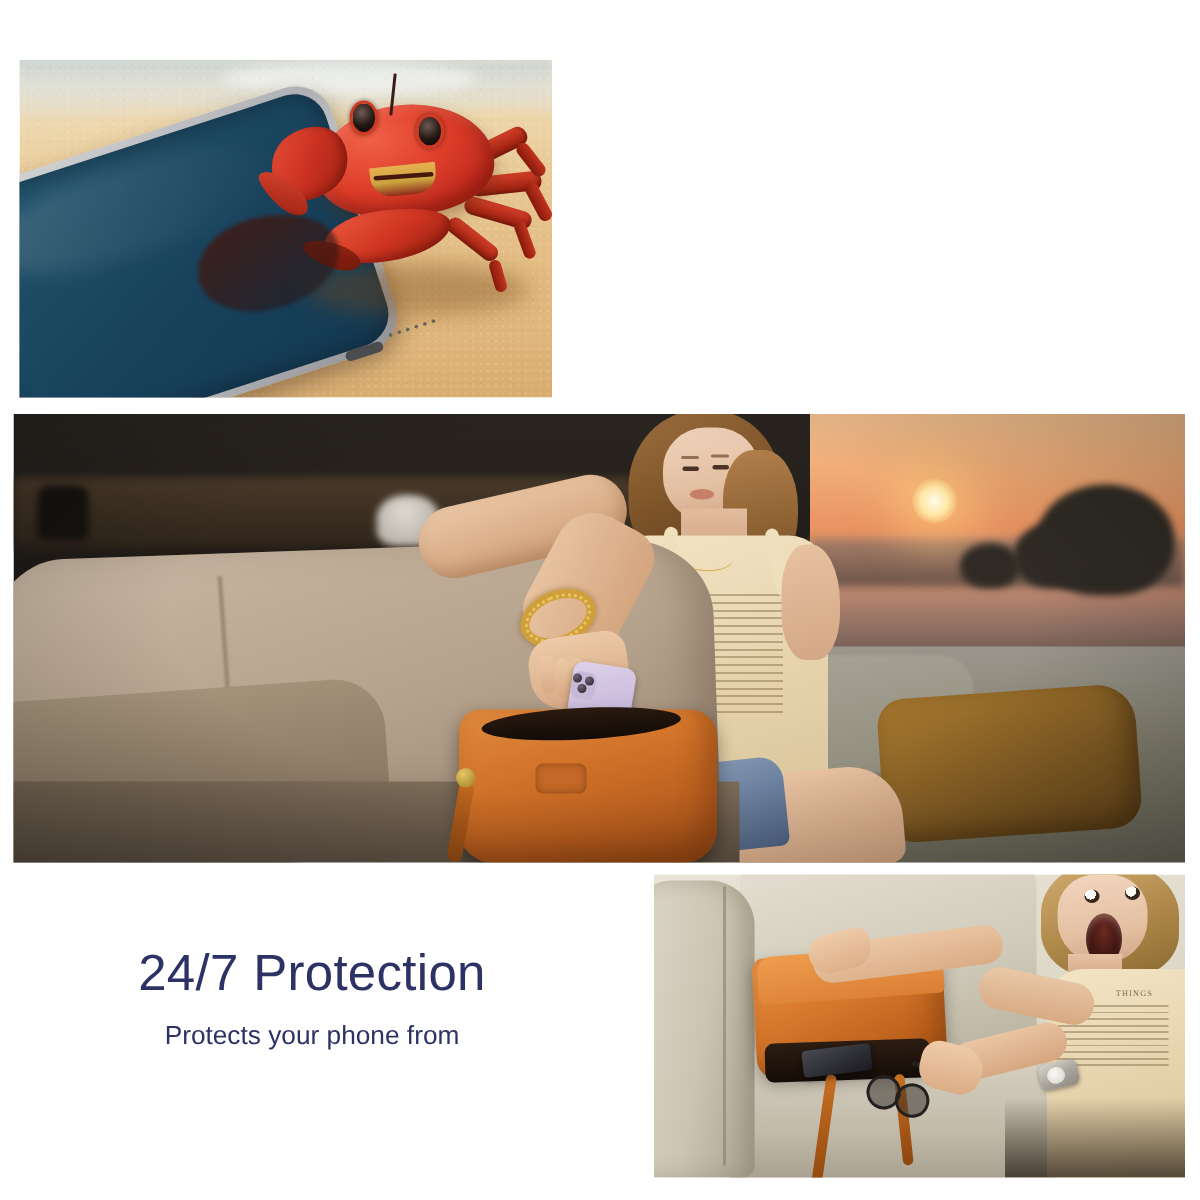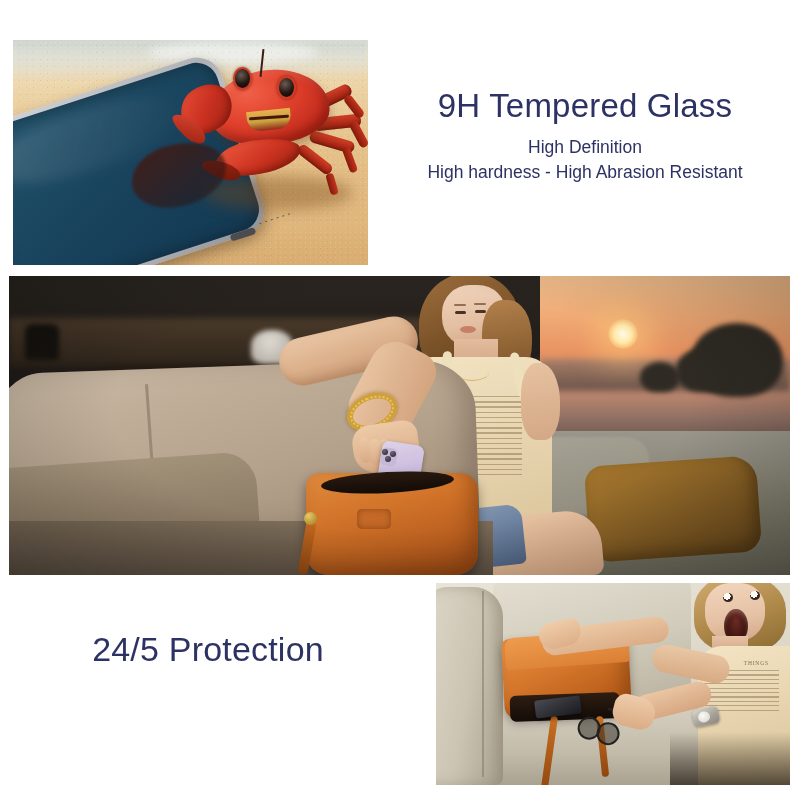--- a/index.html
+++ b/index.html
@@ -1047,23 +1047,19 @@
     <div class="d-arm-top"></div>
     <div class="d-hand-top"></div>
     <div class="d-arm-low"></div>
     <div class="d-hand-low"></div>
     <div class="d-watch">
       <div class="d-watch-face"></div>
     </div>
     <div class="d-shadow"></div>
   </div>
 
-  <div class="text-block" id="headline-glass">
-    <p class="headline">9H Tempered Glass</p>
-    <p class="subline">High Definition</p>
-    <p class="subline">High hardness - High Abrasion Resistant</p>
+
+  <div class="text-block" id="headline-prot">
+    <p class="headline">24/7 Protection</p>
+    <p class="subline">Protects your phone from</p>
   </div>
 
-  <div class="text-block" id="headline-prot">
-    <p class="headline">24/5 Protection</p>
-  </div>
-
 </div>
 
 </body></html>

